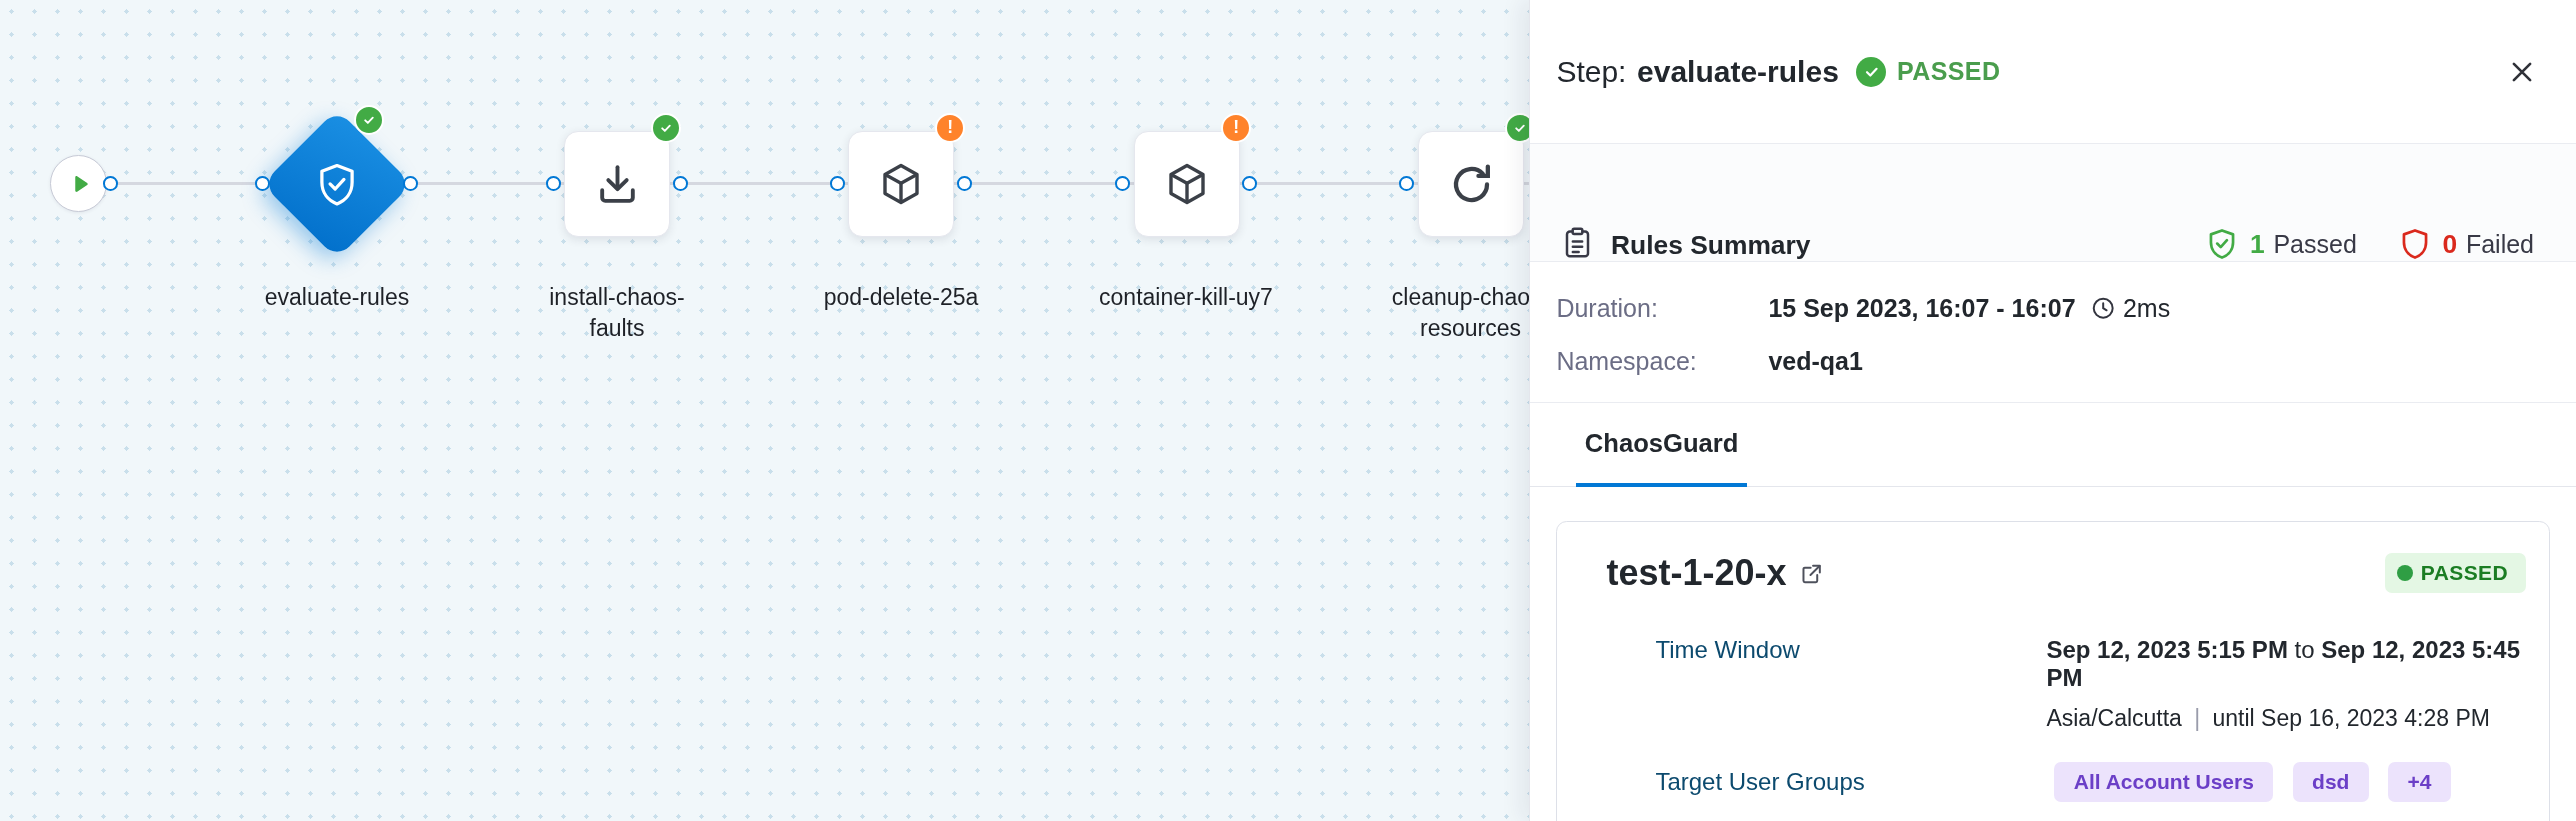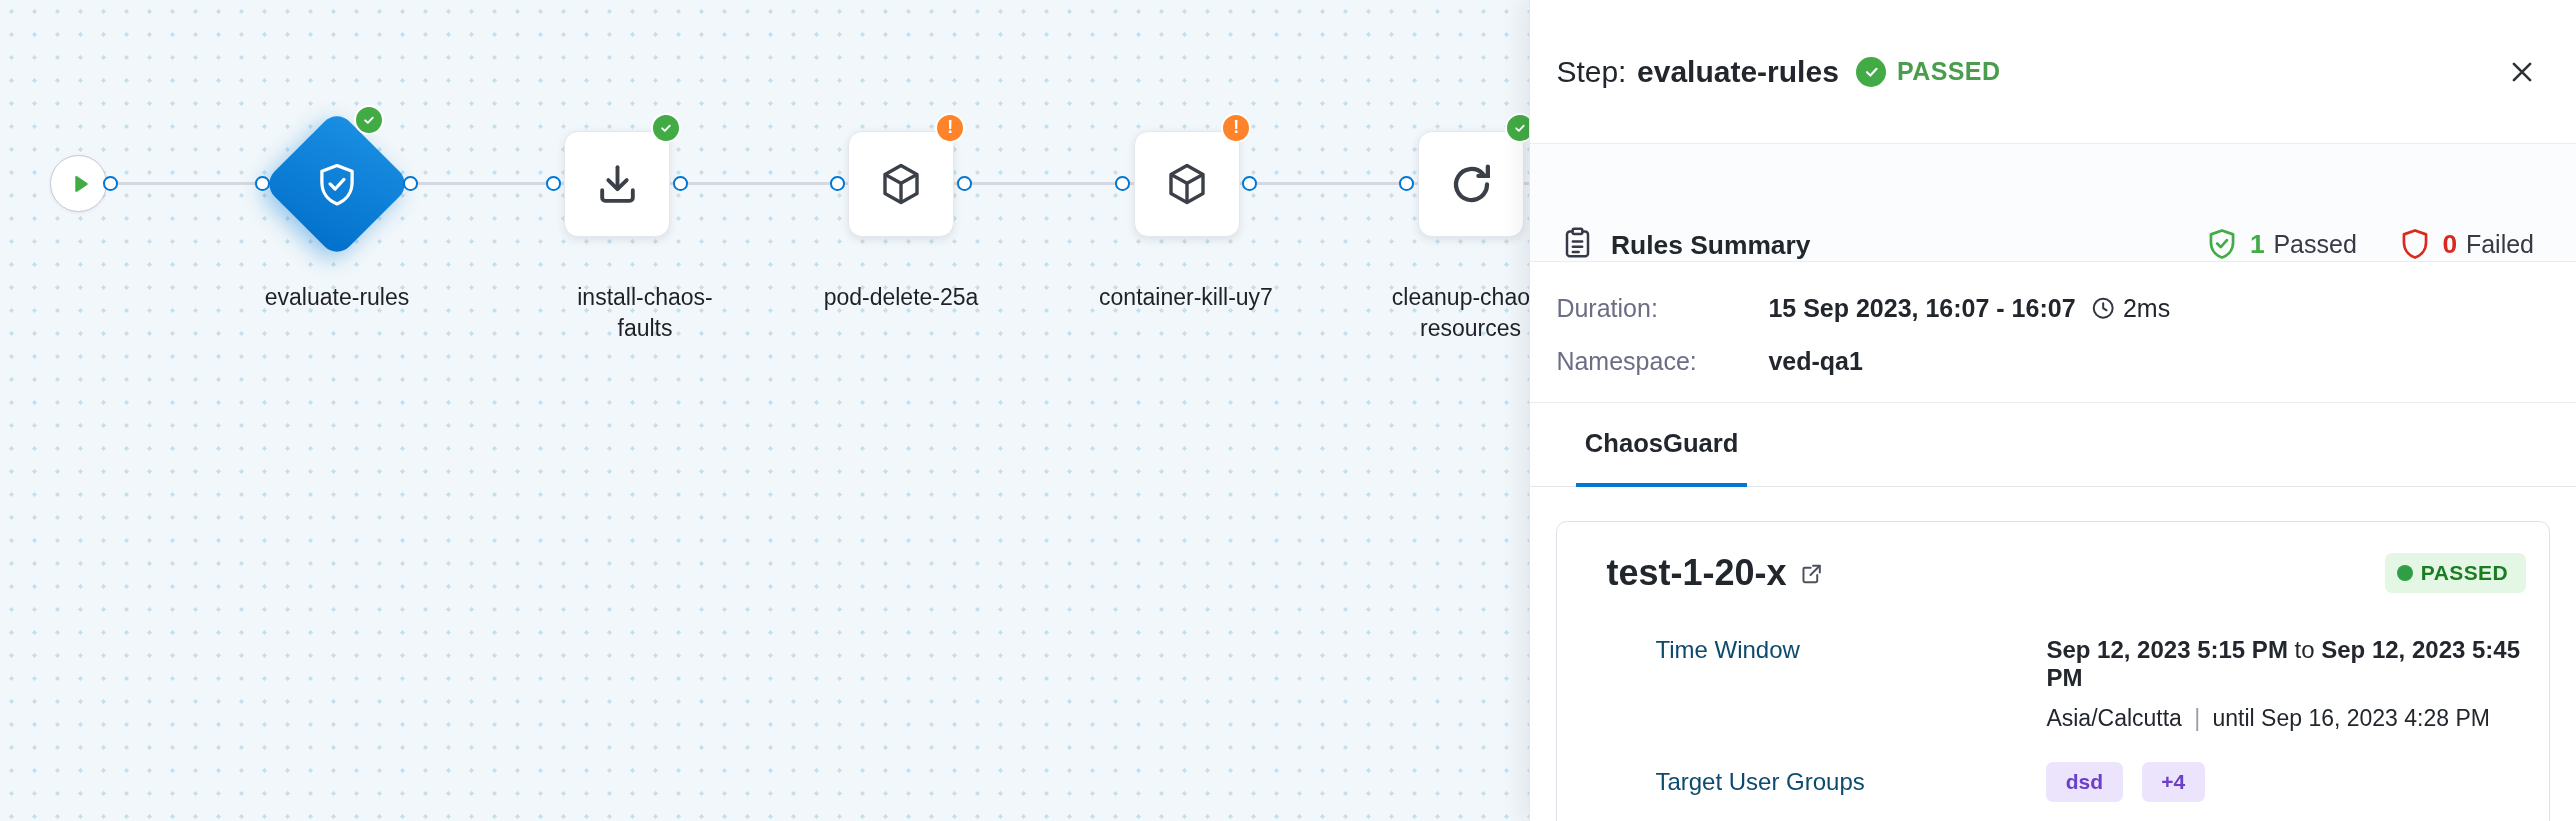--- a/index.html
+++ b/index.html
@@ -75,21 +75,21 @@
   .guard-card{margin:34px 26.4px 0;border:0.9px solid #dde0e8;border-radius:10.6px;
     padding:30px 23px 53px 49px;box-sizing:border-box;}
   .card-head{display:flex;align-items:center;}
   .rule-name{font-size:36px;font-weight:700;color:#22272d;}
   .ext-link{margin-left:12.3px;cursor:pointer;display:flex;}
   .pill-pass{margin-left:auto;display:flex;align-items:center;background:#e4f7e4;border-radius:7px;
     padding:8px 17.6px 8px 12.3px;}
   .pill-dot{width:16px;height:16px;border-radius:50%;background:#2f9e44;margin-right:8px;}
   .pill-pass-text{font-size:21px;font-weight:800;color:#1b7d23;letter-spacing:0.4px;}
   .guard-row{display:grid;grid-template-columns:391px 1fr;margin:42px 0 0 49px;align-items:start;}
-  .guard-row.center{align-items:center;margin-top:30px;}
+  .guard-row.center{align-items:center;margin-top:30px;gap:8px;}
   .g-label{font-size:24px;color:#0c4a6e;}
   .tw-line{font-size:24px;color:#22272d;}
   .tw-line b{font-weight:700;}
   .tz-line{margin-top:12.3px;font-size:23px;color:#22272d;}
   .sep{color:#9a9cab;margin:0 12.3px;}
   .until{font-weight:400;}
   .pills{display:flex;gap:19.4px;align-items:center;}
   .pill-purple{background:#ece3fc;color:#6b3fc7;font-size:21px;font-weight:600;padding:8px 19.4px;border-radius:7px;white-space:nowrap;}
 </style>
 </head>
@@ -126,21 +126,21 @@
         <path d="M12 3.5v10.5"></path>
         <path d="M7.5 9.8 12 14.3l4.5-4.5"></path>
         <path d="M4.5 14.8v3.7a1.5 1.5 0 0 0 1.5 1.5h12a1.5 1.5 0 0 0 1.5-1.5v-3.7"></path>
       </svg>
     </div>
     <div class="badge badge-pass" style="left:651px;top:113px">
       <svg width="14" height="14" viewBox="0 0 24 24">
           <path d="M5.5 12.6 10 17l8.5-9" fill="none" stroke="#fff" stroke-width="3.2" stroke-linecap="round" stroke-linejoin="round"></path>
         </svg>
     </div>
-    <div class="node-label" style="left:561px;width:168px">install-chaos-faults</div>
+    <div class="node-label" style="left:533px;width:168px">install-chaos-faults</div>
 
     <div class="sq-node" style="left:848px">
       <svg width="48" height="48" viewBox="0 0 24 24" fill="none" stroke="#3b4048" stroke-width="1.7" stroke-linejoin="round">
         <path d="M12 2.7 20 7.2v9.6L12 21.3 4 16.8V7.2Z"></path>
         <path d="M4.3 7.4 12 11.6l7.7-4.2"></path>
         <path d="M12 11.6V21"></path>
       </svg>
     </div>
     <div class="badge badge-warn" style="left:935px;top:113px">!</div>
     <div class="node-label" style="left:769px;width:264px">pod-delete-25a</div>
@@ -273,20 +273,21 @@
           </div>
           <div class="tz-line">
             <span>Asia/Calcutta</span><span class="sep">|</span><span class="until">until Sep 16, 2023 4:28 PM</span>
           </div>
         </div>
       </div>
 
       <div class="guard-row center">
         <span class="g-label">Target User Groups</span>
         <div class="g-value pills">
+          <span class="pill-purple">All Account Users</span>
           <span class="pill-purple">dsd</span>
           <span class="pill-purple">+4</span>
         </div>
       </div>
     </section>
 
   </aside>
 </div>
 
 

